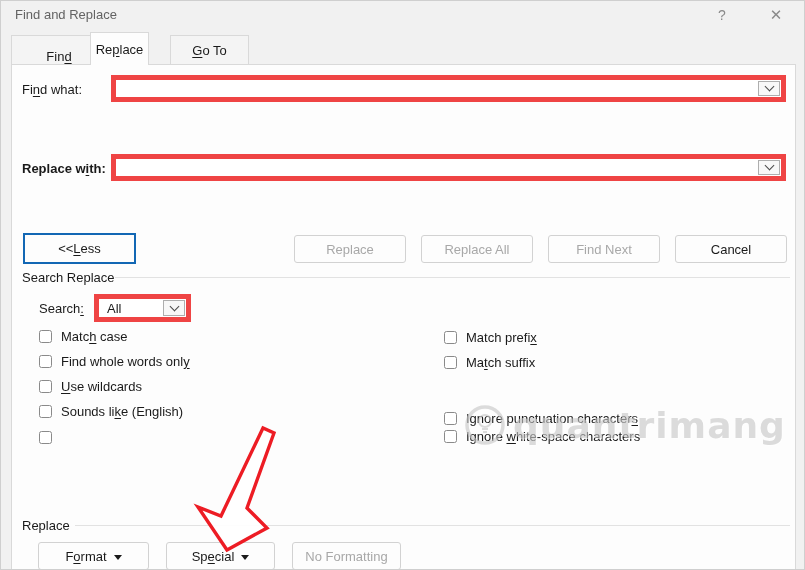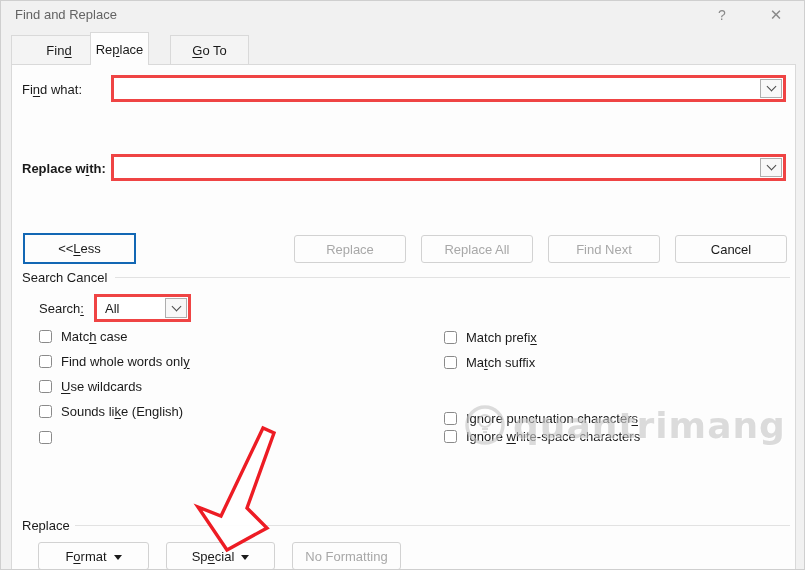--- a/index.html
+++ b/index.html
@@ -12,28 +12,28 @@
   u{text-decoration:underline;text-underline-offset:2px;}
   
   .titlebar{position:absolute;left:0;top:0;right:0;height:30px;background:#f1f1f1;}
   .title{position:absolute;left:14px;top:6px;color:#636363;font-size:13px;}
   .sysbtn{position:absolute;top:2px;width:26px;height:24px;display:flex;align-items:center;justify-content:center;color:#8a8a8a;font-size:15px;cursor:default;}
   .help{left:708px;font-size:14px;}
   .close{left:762px;}
   
   .tab{position:absolute;top:34px;height:30px;border:1px solid #d9d9d9;background:#f4f4f4;
        display:flex;align-items:center;justify-content:center;z-index:2;}
-  .tab-find{left:10px;width:96px;}
+  .tab-find{left:10px;width:96px;align-items:flex-end;}
   .tab-replace{left:89px;width:59px;top:31px;height:33px;background:#fdfdfd;border-bottom:none;z-index:4;}
   .tab-goto{left:169px;width:79px;}
   
   .panel{position:absolute;left:10px;top:63px;width:785px;height:508px;background:#fdfdfd;border:1px solid #d9d9d9;z-index:1;}
   .lbl{position:absolute;z-index:3;}
   
-  .combo{position:absolute;background:#fff;border:3px solid #ef4444;z-index:3;}
+  .combo{position:absolute;background:#fff;border:5px solid #ef4444;z-index:3;}
   .combo .cinput{position:absolute;left:2px;top:1px;bottom:1px;right:26px;border:none;outline:none;font:13px "Liberation Sans",sans-serif;background:transparent;}
   .ddbtn{position:absolute;top:1px;right:1px;bottom:1px;width:22px;background:#f8f8f8;border:1px solid #aeaeae;display:flex;align-items:center;justify-content:center;}
   .chev{width:7px;height:7px;border-right:1.5px solid #4a4a4a;border-bottom:1.5px solid #4a4a4a;transform:rotate(45deg);margin-top:-4px;}
   .combo .val{position:absolute;left:8px;top:0;bottom:0;display:flex;align-items:center;}
   
   .btn{position:absolute;background:#fdfdfd;border:1px solid #d2d2d2;border-radius:3px;
        display:flex;align-items:center;justify-content:center;z-index:3;font-size:13px;color:#1a1a1a;}
   .btn.disabled{color:#a8a8a8;}
   .btn-less{left:22px;top:232px;width:113px;height:31px;border:2px solid #1267b4;border-radius:0;}
   .btn-replace{left:293px;top:234px;width:112px;height:28px;}
@@ -93,21 +93,21 @@
         <span class="chev"></span>
       </span>
   </div>
 
   <div class="btn btn-less">&lt;&lt; <u>L</u>ess</div>
   <div class="btn btn-replace disabled">Replace</div>
   <div class="btn btn-replace-all disabled">Replace All</div>
   <div class="btn btn-find-next disabled">Find Next</div>
   <div class="btn btn-cancel">Cancel</div>
 
-  <span class="lbl" style="left:21px;top:269px;">Search Cancel</span>
+  <span class="lbl" style="left:21px;top:269px;">Search Replace</span>
   <div class="gline" style="left:114px;top:276px;width:675px;"></div>
 
   <span class="lbl" style="left:38px;top:300px;">Search<u>:</u></span>
   <div class="combo" style="left:93px;top:293px;width:97px;height:28px;">
     <span class="val">All</span>
     <span class="ddbtn">
         <span class="chev"></span>
       </span>
   </div>
 

